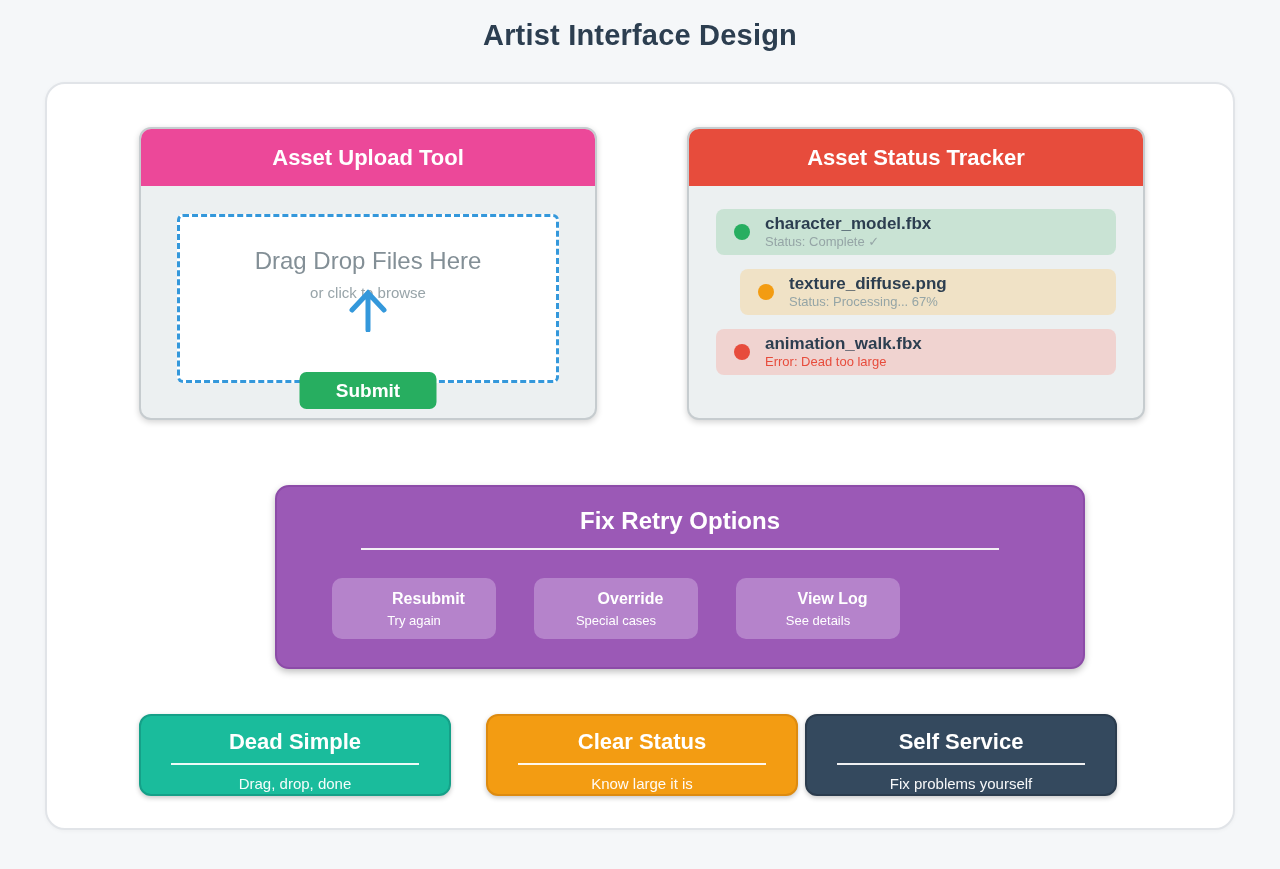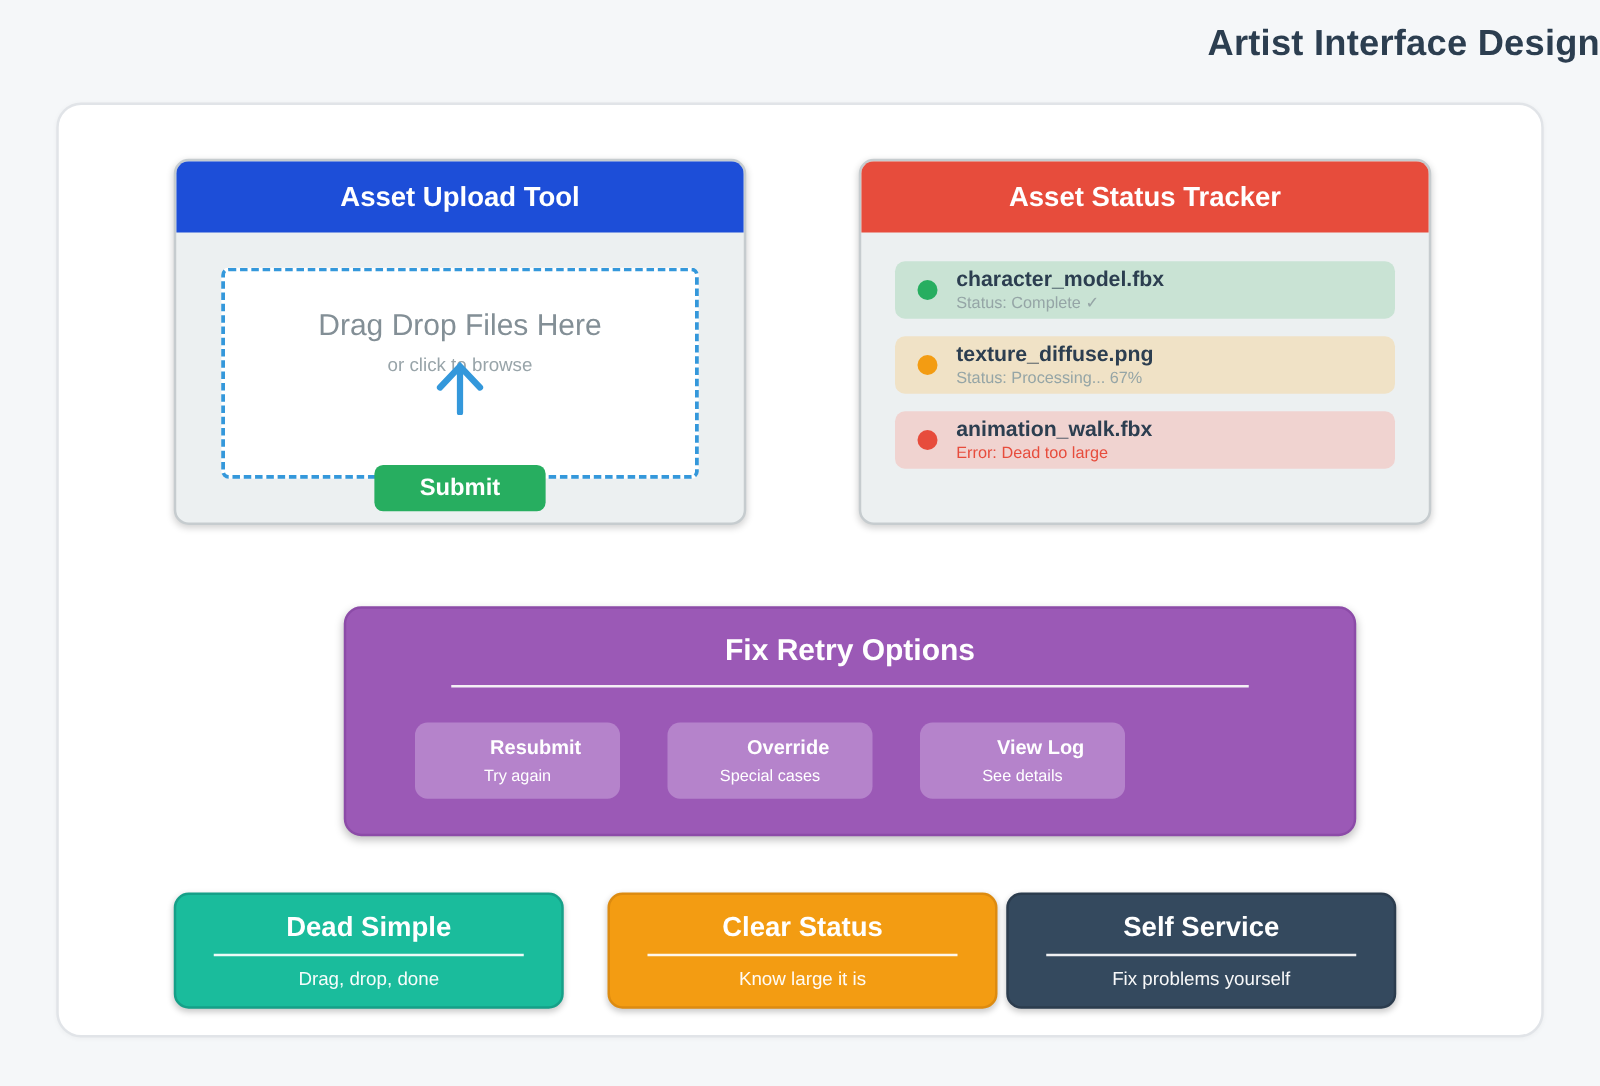--- a/index.html
+++ b/index.html
@@ -4,21 +4,21 @@
 <style>
   * { margin:0; padding:0; box-sizing:border-box; }
   html,body { width:1280px; height:869px; }
   body {
     background:#f5f7f9;
     font-family:"Liberation Sans", sans-serif;
     overflow:hidden;
   }
 
   .page-title {
-    text-align:right;
+    text-align:center;
     padding-top:18px;
     font-size:29px;
     line-height:34px;
     font-weight:bold;
     color:#2c3e50;
     letter-spacing:.2px;
   }
 
   .main-container {
     position:relative;
@@ -43,21 +43,21 @@
     overflow:hidden;
   }
   .upload-card { left:92px; top:43px; }
   .status-card { left:640px; top:43px; }
 
   .tool-card-header {
     height:57px;
     display:flex; align-items:center; justify-content:center;
     color:#fff; font-size:22px; font-weight:bold;
   }
-  .upload-header { background:#1d4ed8; }
+  .upload-header { background:#ec4899; }
   .status-header { background:#e74c3c; }
 
   .drop-zone {
     position:absolute; left:36px; right:36px; top:85px; height:169px;
     background:#fff;
     border:3px dashed #3498db;
     border-radius:6px;
     text-align:center;
     cursor:pointer;
   }
@@ -72,21 +72,21 @@
     color:#fff; font-size:19px; font-weight:bold; font-family:inherit;
     cursor:pointer;
   }
 
   .status-body { padding:23px 27px 0; display:flex; flex-direction:column; gap:14px; }
   .status-row {
     height:46px; border-radius:8px;
     display:flex; align-items:center; padding-left:18px;
   }
   .row-complete   { background:#c9e3d4; }
-  .row-processing { background:#f0e2c6; }
+  .row-processing { background:#f0e2c6;margin-left:24px; }
   .row-error      { background:#f0d3d0; }
   .status-dot { width:16px; height:16px; border-radius:50%; flex:none; }
   .dot-complete   { background:#27ae60; }
   .dot-processing { background:#f39c12; }
   .dot-error      { background:#e74c3c; }
   .status-text { margin-left:15px; }
   .status-filename { font-size:17px; font-weight:bold; color:#2c3e50; line-height:1.2; }
   .status-detail   { font-size:13px; color:#95a5a6; line-height:1.25; }
   .detail-error    { color:#e74c3c; }
 
@@ -105,21 +105,21 @@
     width:164px; height:61px;
     background:#b583cb; border:none; border-radius:10px;
     color:#fff; font-family:inherit; cursor:pointer;
     display:flex; flex-direction:column; align-items:center; justify-content:center; gap:5px;
   }
   .fix-btn-label { font-size:16px; font-weight:bold;margin-left:29px; }
   .fix-btn-sub   { font-size:13px; }
 
   
   .benefit-card {
-    position:absolute; top:630px; width:312px; height:93px;
+    position:absolute; top:630px; width:312px; height:82px;
     border-radius:12px; color:#fff; text-align:center;
     box-shadow:0 2px 5px rgba(0,0,0,0.22);
   }
   .benefit-1 { left:92px;  background:#1abc9c; border:2px solid #15a088; }
   .benefit-2 { left:439px; background:#f39c12; border:2px solid #dd8b10; }
   .benefit-3 { left:758px; background:#34495e; border:2px solid #2b3c4e; }
   .benefit-title { margin-top:13px; font-size:22px; line-height:26px; font-weight:bold; }
   .benefit-underline { height:2px; background:rgba(255,255,255,0.92); margin:8px 30px 0; }
   .benefit-sub { margin-top:10px; font-size:15px; color:rgba(255,255,255,0.96); }
 </style>

